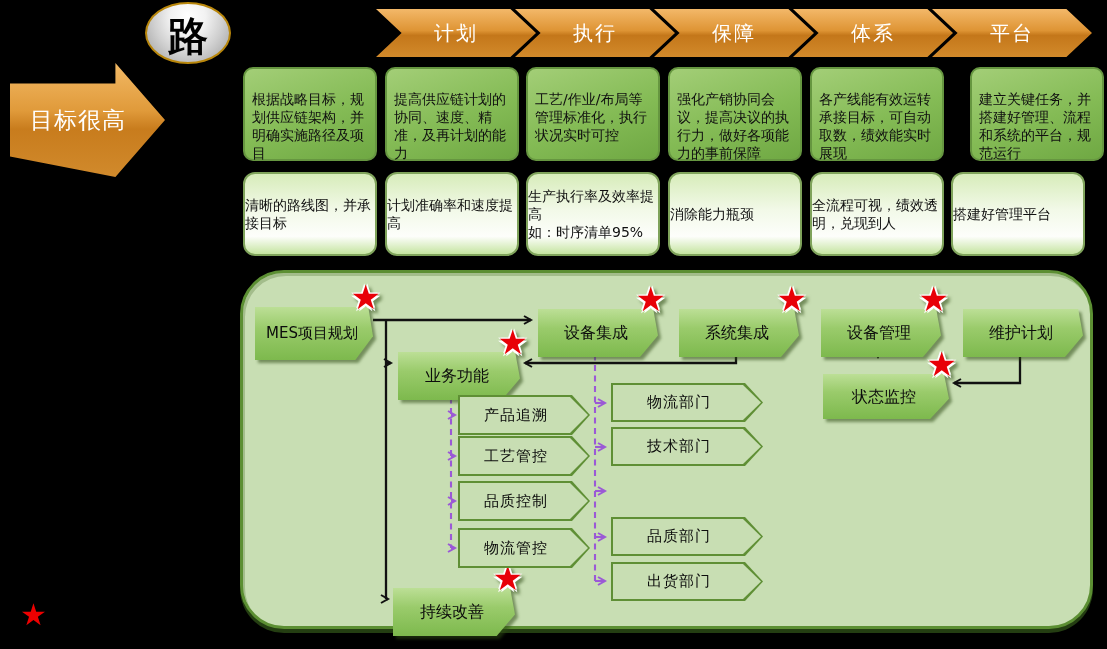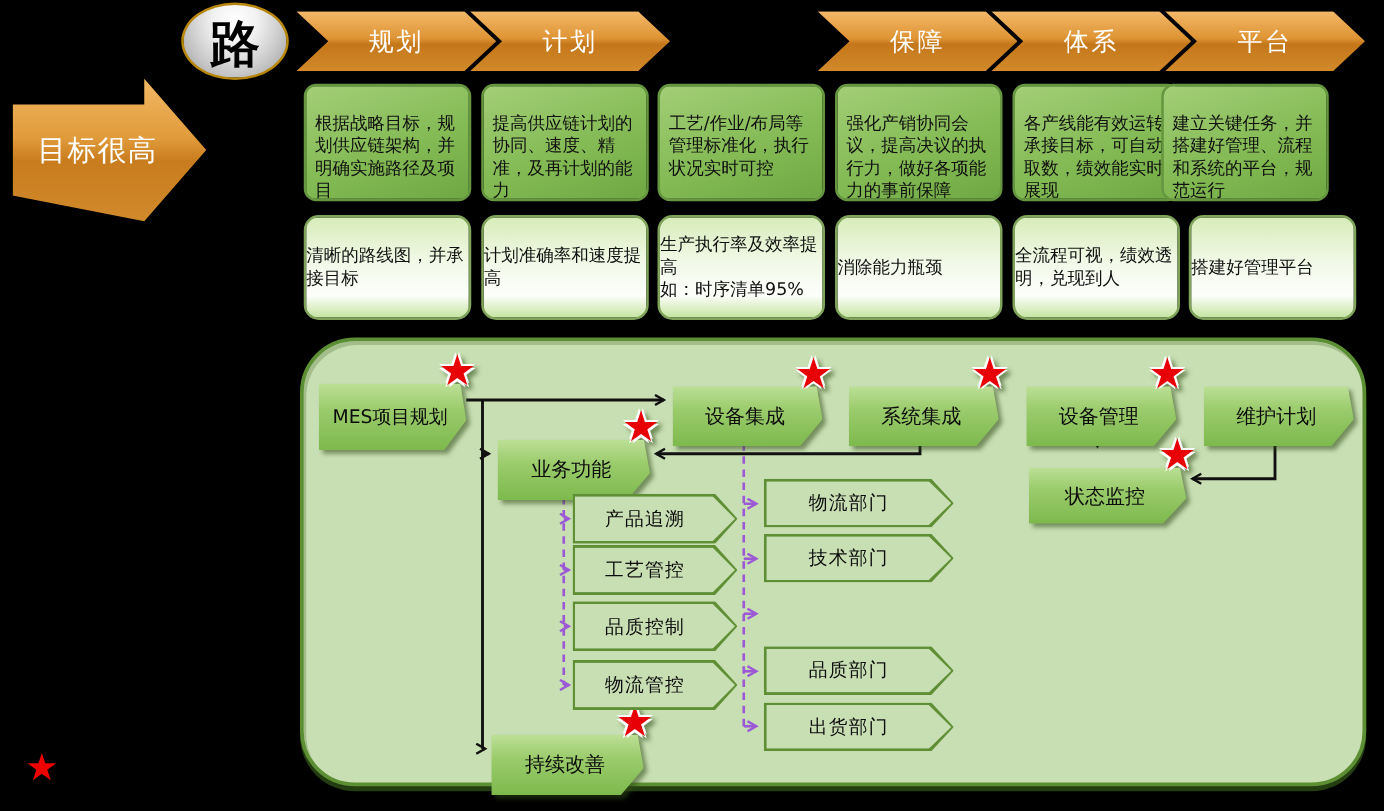--- a/index.html
+++ b/index.html
@@ -83,42 +83,42 @@
 <div class="stage">
 
   <div class="badge">
     <span>路</span>
   </div>
 
   <div class="goal-arrow">
     <span>目标很高</span>
   </div>
 
-  <div class="chevron" style="left:237px">
-      <span>规划</span>
-    </div>
   <div class="chevron" style="left:376px">
       <span>计划</span>
+    </div>
+  <div class="chevron" style="left:515px">
+      <span>执行</span>
     </div>
   <div class="chevron" style="left:654px">
       <span>保障</span>
     </div>
   <div class="chevron" style="left:793px">
       <span>体系</span>
     </div>
   <div class="chevron" style="left:932px">
       <span>平台</span>
     </div>
 
   <div class="obj-box" style="left:243px">根据战略目标，规划供应链架构，并明确实施路径及项目</div>
   <div class="obj-box" style="left:385px">提高供应链计划的协同、速度、精准，及再计划的能力</div>
   <div class="obj-box" style="left:526px">工艺/作业/布局等管理标准化，执行状况实时可控</div>
   <div class="obj-box" style="left:668px">强化产销协同会议，提高决议的执行力，做好各项能力的事前保障</div>
   <div class="obj-box" style="left:810px">各产线能有效运转承接目标，可自动取数，绩效能实时展现</div>
-  <div class="obj-box" style="left:929px">建立关键任务，并搭建好管理、流程和系统的平台，规范运行</div>
+  <div class="obj-box" style="left:970px">建立关键任务，并搭建好管理、流程和系统的平台，规范运行</div>
 
   <div class="out-box" style="left:243px">清晰的路线图，并承接目标</div>
   <div class="out-box" style="left:385px">计划准确率和速度提高</div>
   <div class="out-box" style="left:526px">生产执行率及效率提高
 如：时序清单95%</div>
   <div class="out-box" style="left:668px">消除能力瓶颈</div>
   <div class="out-box" style="left:810px">全流程可视，绩效透明，兑现到人</div>
   <div class="out-box" style="left:951px">搭建好管理平台</div>
 
   <div class="panel">

